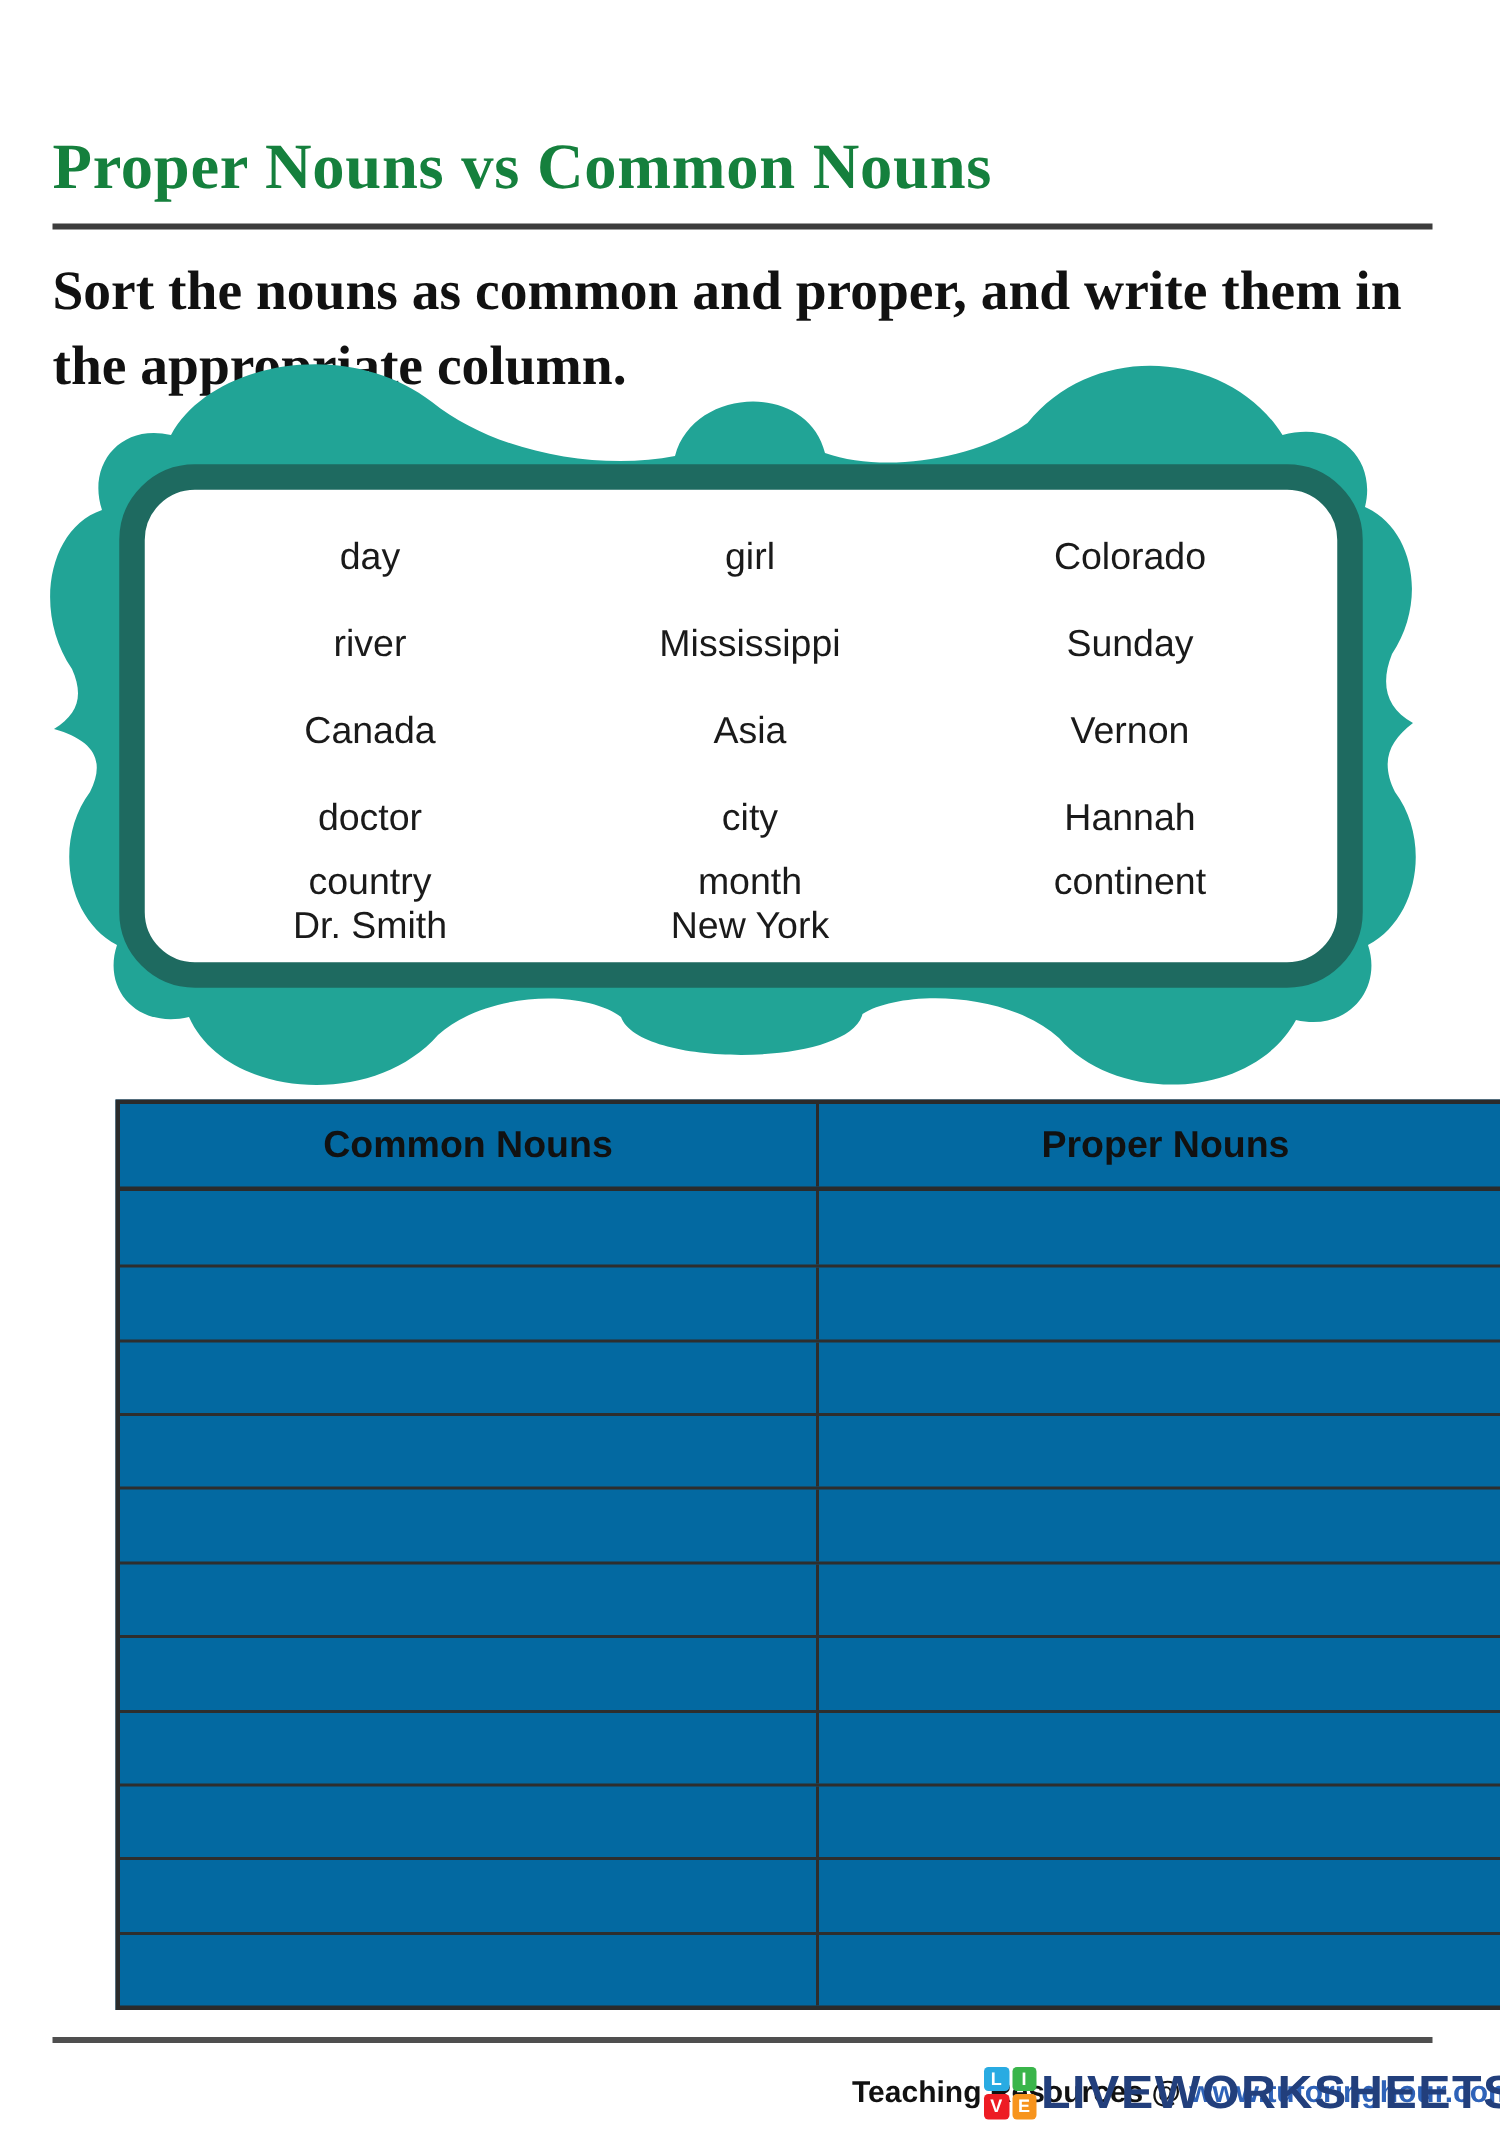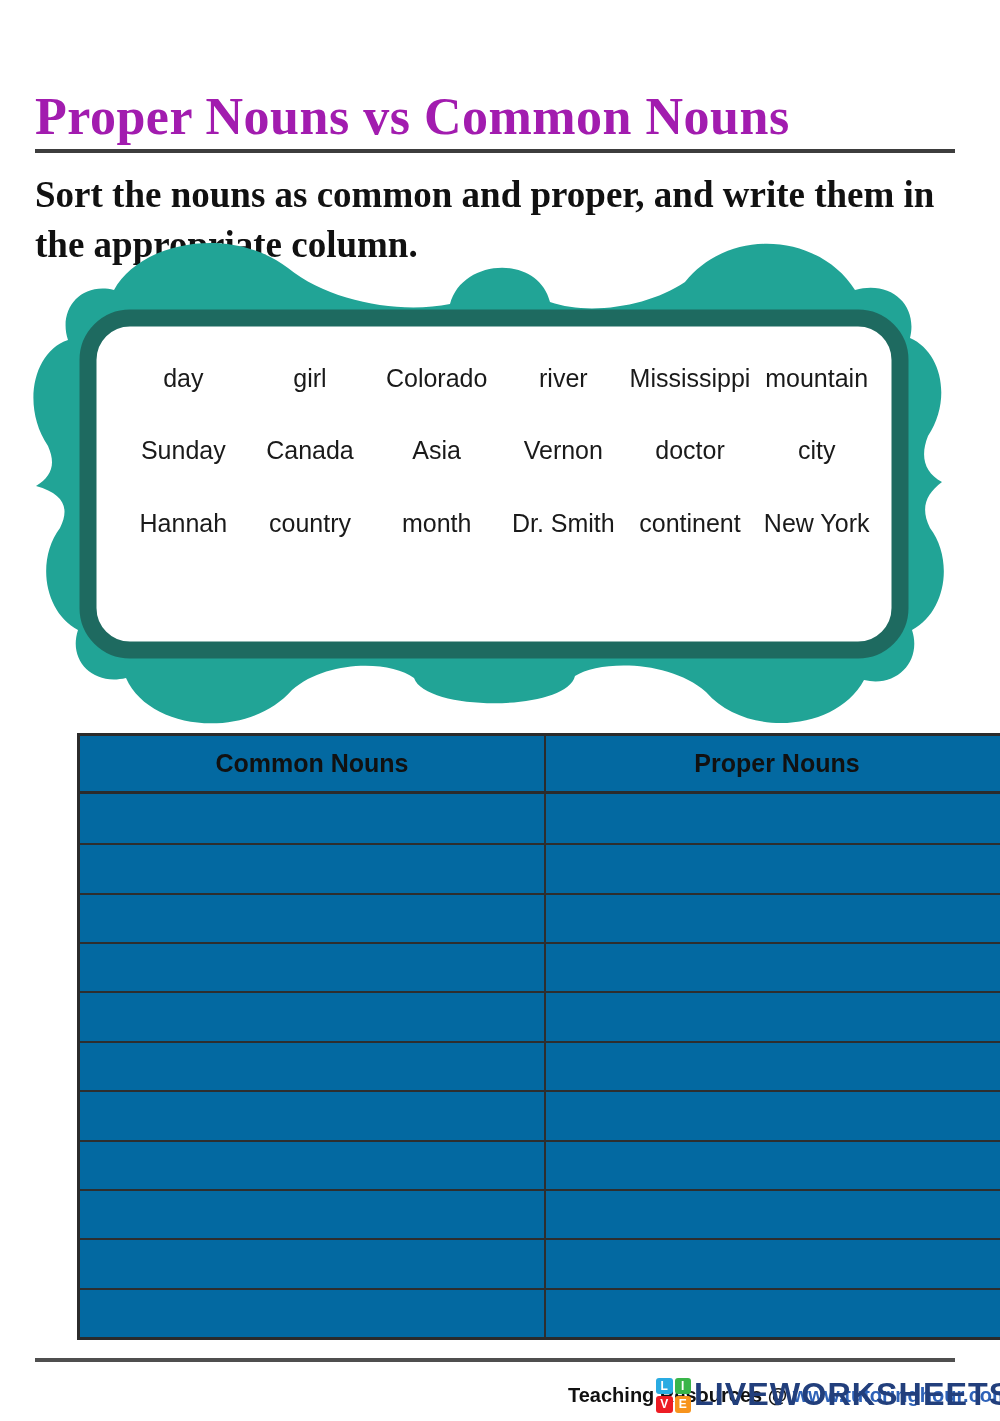--- a/index.html
+++ b/index.html
@@ -9,43 +9,43 @@
     font-family: "Liberation Sans", sans-serif;
     position: relative;
     overflow: hidden;
   }
   .page { position: absolute; inset: 0; }
 
   
   .title {
     position: absolute; left: 35px; top: 88px; width: 920px;
     font-family: "Liberation Serif", serif;
-    font-weight: bold; font-size: 52px; line-height: 1.1;
-    color: #a21caf; letter-spacing: 0.5px;
+    font-weight: bold; font-size: 43px; line-height: 1.1;
+    color: #15803d; letter-spacing: 0.5px;
   }
   .title-rule {
     position: absolute; left: 35px; top: 149px; width: 920px; height: 4px;
     background: #3d3d3d;
   }
 
   
   .instructions {
     position: absolute; left: 35px; top: 170px; width: 910px;
     font-family: "Liberation Serif", serif;
     font-weight: bold; font-size: 37px; line-height: 1.35;
     color: #111111;
   }
 
   
   .wordbank-wrap { position: absolute; left: 30px; top: 240px; width: 940px; height: 490px; }
   .wordbank-wrap svg { position: absolute; left: 0; top: 0; }
   .word-grid {
     position: absolute; left: 90px; top: 102px; width: 760px; height: 290px;
     display: grid;
-    grid-template-columns: repeat(6, 1fr);
+    grid-template-columns: repeat(3, 1fr);
     grid-template-rows: repeat(4, 1fr);
   }
   .word {
     display: flex; align-items: center; justify-content: center;
     font-size: 25px; color: #1a1a1a; white-space: nowrap;
   }
 
   
   .sort-table {
     position: absolute; left: 33px; top: 733px; width: 934px; height: 607px;
@@ -141,32 +141,31 @@
         C 40 268, 34 254, 6 246 Z"></path>
       <rect x="58" y="78" width="812" height="332" rx="42" ry="42" fill="#ffffff" stroke="#1e6a60" stroke-width="17"></rect>
     </svg>
 
     <div class="word-grid">
       <span class="word">day</span>
       <span class="word">girl</span>
       <span class="word">Colorado</span>
       <span class="word">river</span>
       <span class="word">Mississippi</span>
-      <span class="word">mountain</span>
       <span class="word">Sunday</span>
       <span class="word">Canada</span>
       <span class="word">Asia</span>
       <span class="word">Vernon</span>
       <span class="word">doctor</span>
       <span class="word">city</span>
       <span class="word">Hannah</span>
       <span class="word">country</span>
       <span class="word">month</span>
+      <span class="word">continent</span>
       <span class="word">Dr. Smith</span>
-      <span class="word">continent</span>
       <span class="word">New York</span>
     </div>
   </div>
 
   <div class="sort-table">
     <div class="thead">
       <div class="thcell">Common Nouns</div>
       <div class="thcell">Proper Nouns</div>
     </div>
     <div class="tbody">

